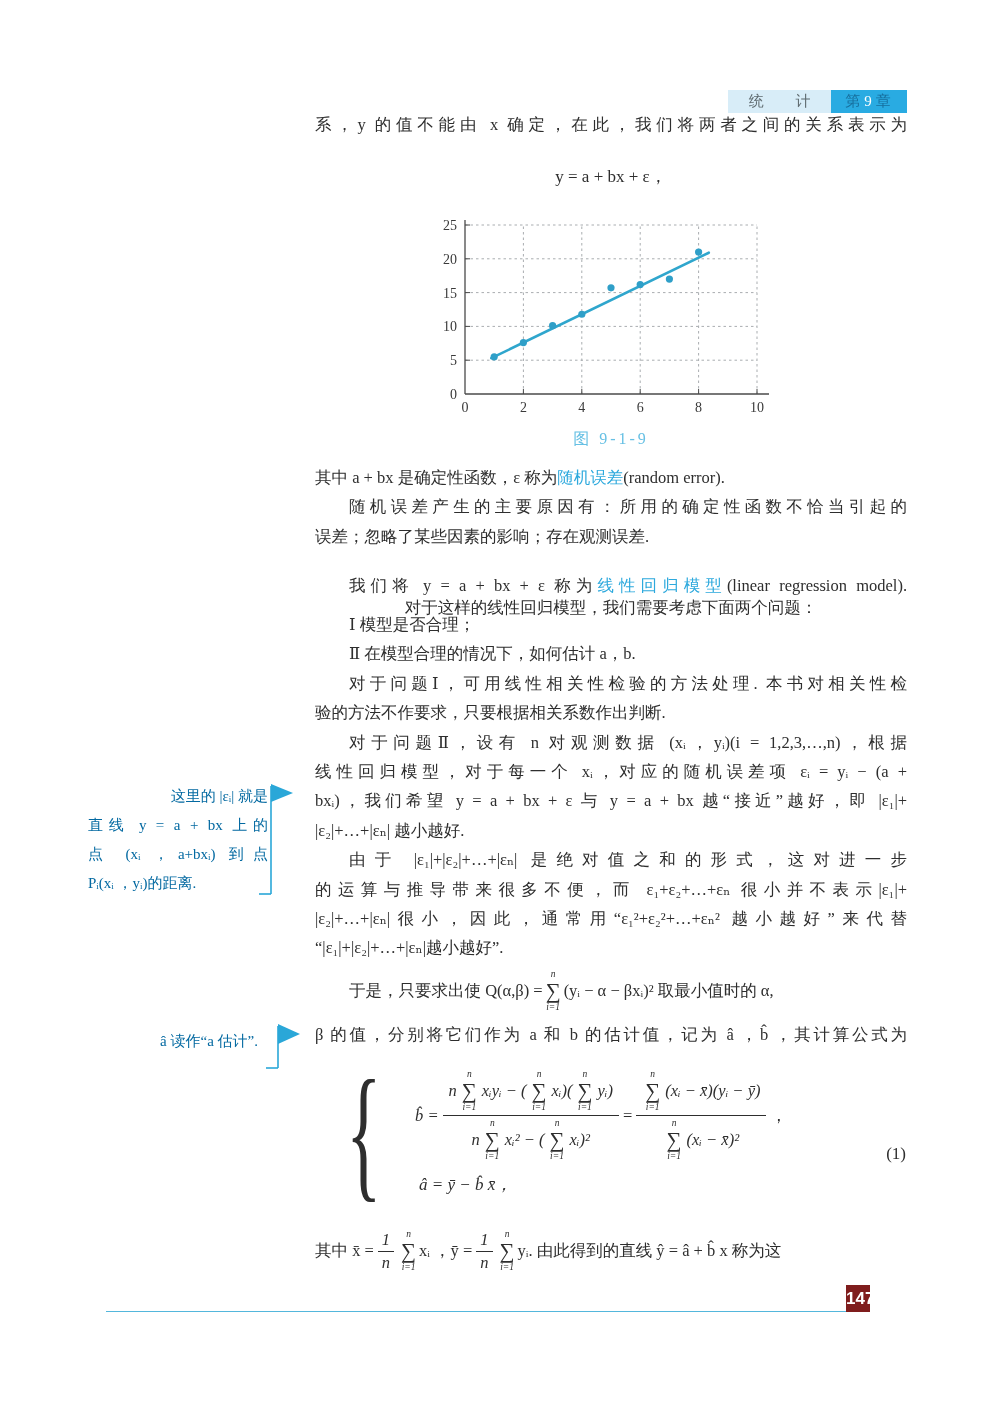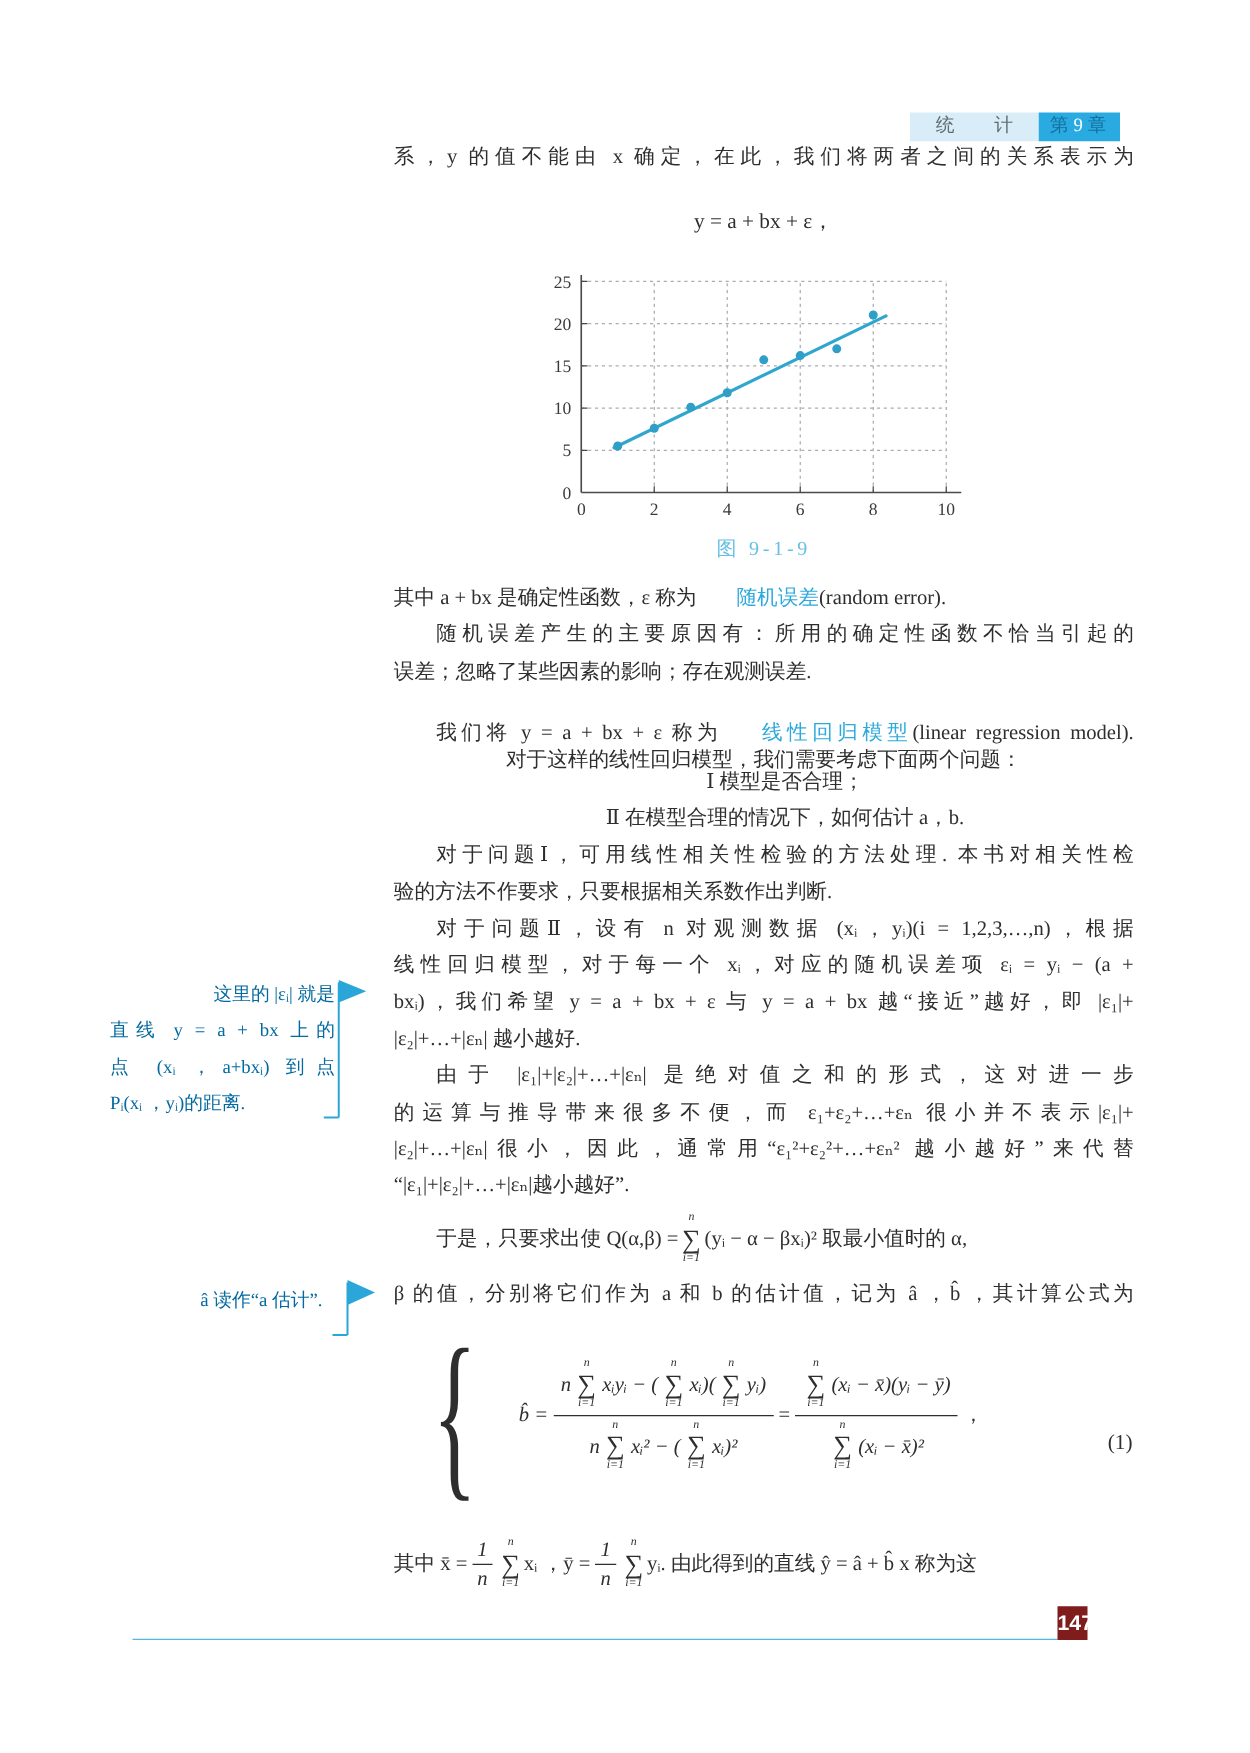--- a/index.html
+++ b/index.html
@@ -1,28 +1,28 @@
 <!DOCTYPE html>
 <html><head>
 <meta charset="utf-8">
 <style>
   html,body{margin:0;padding:0;background:#ffffff;}
   #page{position:relative;width:1000px;height:1402px;background:#ffffff;overflow:hidden;
         font-family:"Liberation Serif","DejaVu Serif",serif;color:#2e2e2e;}
   
   #hdr-sec{position:absolute;left:728px;top:90px;width:103px;height:23px;background:#d8edf8;
            font-size:15px;color:#5f6b70;line-height:23px;text-align:center;letter-spacing:14px;text-indent:14px;}
-  #hdr-chap{position:absolute;left:831px;top:90px;width:65px;height:23px;background:#29abe2;
+  #hdr-chap{position:absolute;left:831px;top:90px;width:76px;height:23px;background:#29abe2;
             font-size:15px;line-height:23px;text-align:center;letter-spacing:2px;}
   #hdr-chap .cpfx{color:#176f9e;} #hdr-chap .cnum{color:#ffffff;padding:0 2px;} 
   
   .bline{position:absolute;left:315px;width:592px;font-size:16.5px;line-height:22px;color:#2e2e2e;}
   .bline.j{text-align:justify;text-align-last:justify;}
-  .bline.ind{text-indent:34px;text-align:center;}
-  .hl{color:#2da9dd;padding-left:32px;}
+  .bline.ind{text-indent:34px;}
+  .hl{color:#2da9dd;}
   .mi{font-style:italic;}
   
   #eq1{position:absolute;left:315px;top:165px;width:592px;text-align:center;font-size:17px;}
   
   #chart-wrap{position:absolute;left:430px;top:212px;width:360px;height:200px;}
   #fig-cap{position:absolute;left:315px;top:429px;width:592px;text-align:center;
            color:#67c0e4;font-size:16px;letter-spacing:3px;}
   
   .mnote{position:absolute;left:88px;width:180px;font-size:15px;line-height:20px;color:#0369a1;}
   .mnote.r{text-align:right;}
@@ -217,20 +217,21 @@
             <span class="sum">
                 <span class="sl">n</span>
                 <span class="sg">∑</span>
                 <span class="sl">i=1</span>
               </span>
             <span class="mi">(xᵢ − x̄)²</span>
           </span>
         </span>
         <span>，</span>
       </div>
+      <div class="frow2 mi">â = ȳ − b̂ x̄，</div>
     </div>
     <span class="flabel">(1)</span>
   </div>
 
   <div class="tallline" style="top:1222px;height:58px">
     <span>其中 x̄ =</span>
     <span class="frac small">
         <span class="fnum">
           <span class="mi">1</span>
         </span>

